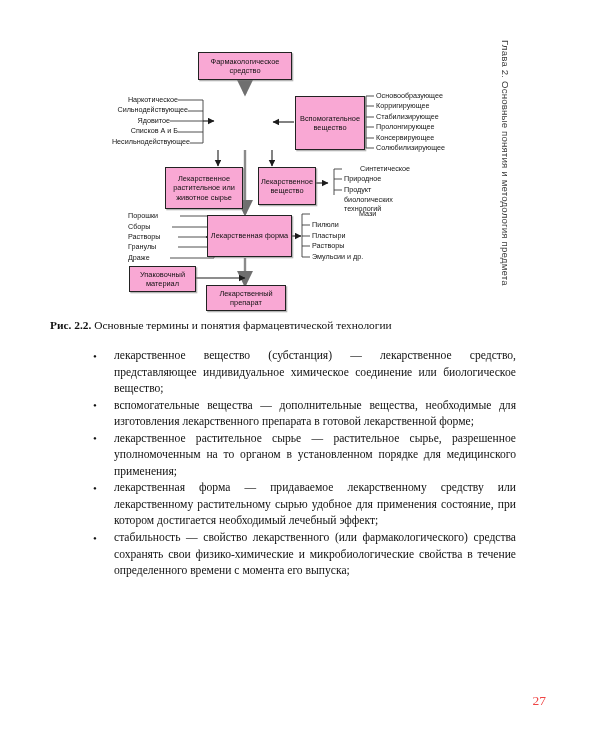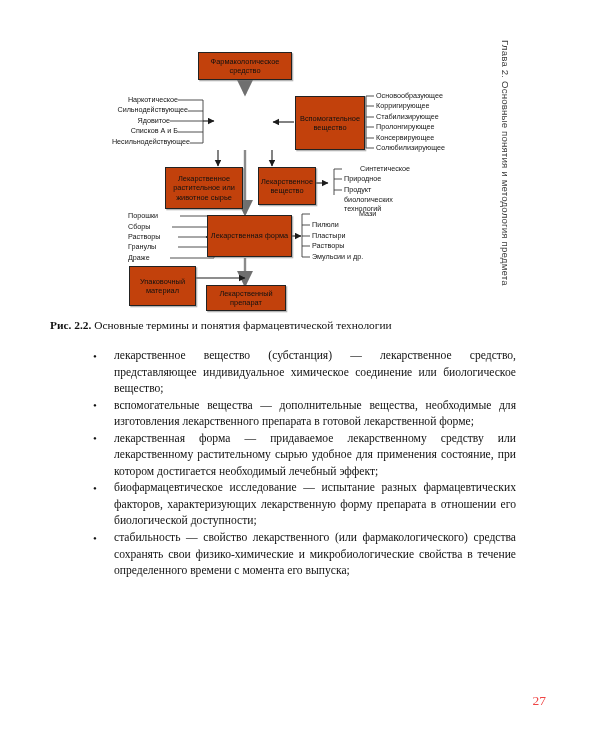--- a/index.html
+++ b/index.html
@@ -40,21 +40,21 @@
     top: 0;
     width: 600px;
     height: 315px;
   }
   .figure svg { display: block; }
 
   .bx {
     position: absolute;
     box-sizing: border-box;
     border: 1.1px solid #222;
-    background: #c2410c;
+    background: #f9a8d4;
     font-family: "Liberation Sans", sans-serif;
     font-size: 7.4px;
     line-height: 9.4px;
     color: #111;
     display: flex;
     align-items: center;
     justify-content: center;
     text-align: center;
     padding: 1px 2px;
     box-shadow: 1.3px 1.3px 0 rgba(120,120,120,0.55);
@@ -209,21 +209,21 @@
   </div>
 
   <div class="bx" style="left:258px; top:167px; width:58px; height:38px;">
     <span>Лекарственное вещество</span>
   </div>
 
   <div class="bx" style="left:207px; top:215px; width:85px; height:42px;">
     <span>Лекарственная форма</span>
   </div>
 
-  <div class="bx" style="left:129px; top:266px; width:67px; height:40px;">
+  <div class="bx" style="left:129px; top:266px; width:67px; height:26px;">
     <span>Упаковочный материал</span>
   </div>
 
   <div class="bx" style="left:206px; top:285px; width:80px; height:26px;">
     <span>Лекарственный препарат</span>
   </div>
 
   <div class="lbl" style="left:114px; top:95px; text-align:right; width:64px;">Наркотическое</div>
   <div class="lbl" style="left:114px; top:105px; text-align:right; width:74px;">Сильнодействующее</div>
   <div class="lbl" style="left:114px; top:116px; text-align:right; width:56px;">Ядовитое</div>
@@ -253,18 +253,18 @@
   <div class="lbl" style="left:312px; top:241px;">Растворы</div>
   <div class="lbl" style="left:312px; top:252px;">Эмульсии и др.</div>
 
 </div>
 
 <div class="caption"><b>Рис. 2.2.</b><span> Основные термины и понятия фармацевтической технологии</span></div>
 
 <ul class="body-list">
   <li><span class="term">лекарственное вещество (субстанция)</span><span> — лекарственное средство, представляющее индивидуальное химическое соединение или биологическое вещество;</span></li>
   <li><span class="term">вспомогательные вещества</span><span> — дополнительные вещества, необходимые для изготовления лекарственного препарата в готовой лекарственной форме;</span></li>
+  <li><span class="term">лекарственное растительное сырье</span><span> — растительное сырье, разрешенное уполномоченным на то органом в установленном порядке для медицинского применения;</span></li>
   <li><span class="term">лекарственная форма</span><span> — придаваемое лекарственному средству или лекарственному растительному сырью удобное для применения состояние, при котором достигается необходимый лечебный эффект;</span></li>
-  <li><span class="term">биофармацевтическое исследование</span><span> — испытание разных фармацевтических факторов, характеризующих лекарственную форму препарата в отношении его биологической доступности;</span></li>
   <li><span class="term">стабильность</span><span> — свойство лекарственного (или фармакологического) средства сохранять свои физико-химические и микробиологические свойства в течение определенного времени с момента его выпуска;</span></li>
 </ul>
 
 <div class="page-number">27</div>
 
 </body></html>

